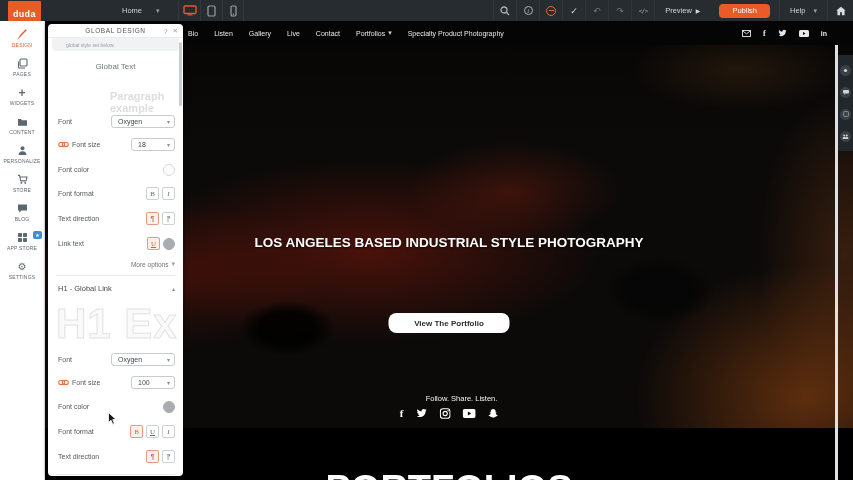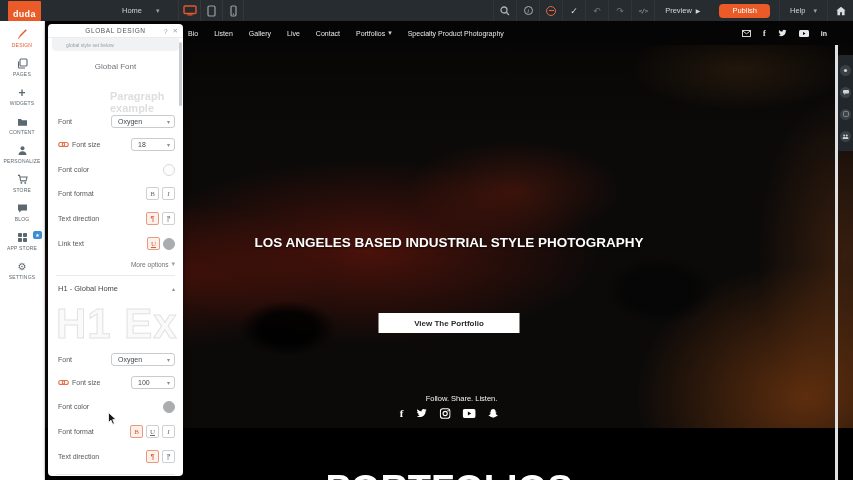--- a/index.html
+++ b/index.html
@@ -120,22 +120,22 @@
       radial-gradient(ellipse 160px 60px at 86% 6%, rgba(135,85,35,.3), transparent 70%),
       #0c0a09; }
   .hero-title { position:absolute; left:0; right:0; top:128px; text-align:center; color:#fff;
     font-size:30px; font-weight:bold; letter-spacing:.5px;
     text-shadow:0 1px 3px rgba(0,0,0,.6); }
   .hero-sub { position:absolute; left:0; right:0; top:190px; text-align:center; color:#fff;
     font-size:13.5px; font-weight:bold; text-shadow:0 1px 2px rgba(0,0,0,.6); }
   .hero-desc { position:absolute; left:50%; transform:translateX(-50%); top:217px; width:264px;
     color:#fff; font-size:8.5px; font-weight:bold; line-height:1.55;
     text-shadow:0 1px 2px rgba(0,0,0,.7); }
-  .cta-btn { position:absolute; left:50%; transform:translateX(-50%); top:268px; width:141px;
-    height:20px; background:#fff; border:none; border-radius:0; font-size:8px; font-weight:bold;
+  .cta-btn { position:absolute; left:50%; transform:translateX(-50%); top:268px; width:121px;
+    height:20px; background:#fff; border:none; border-radius:8px; font-size:8px; font-weight:bold;
     color:#2b2b2b; font-family:inherit; }
   .follow-txt { position:absolute; left:0; right:0; top:349px; text-align:center; color:#f2f2f2;
     font-size:7.5px;padding-left:25px; }
   .hero-social { position:absolute; left:50%; transform:translateX(-50%); top:362px;
     display:flex; gap:12px; align-items:center; }
   .black-sec { position:absolute; left:0; top:407px; right:0; height:73px; background:#000; }
   .portfolios-h { position:absolute; left:0; right:0; top:40px; text-align:center; color:#fff;
     font-size:38px; font-weight:bold; letter-spacing:0; }
   .preview-scrollbar { position:absolute; right:15px; top:24px; bottom:0; width:3px;
     background:#dfe1e3; z-index:20; }
@@ -317,21 +317,21 @@
       <span class="panel-title">GLOBAL DESIGN</span>
       <span class="panel-hbtns">
         <span>?</span>
         <span>✕</span>
       </span>
     </div>
     <div class="panel-body">
       <div class="note-box">global style set below.</div>
       <div class="panel-scroll"></div>
 
-      <div class="sec-heading" style="top:24px;">Global Font</div>
+      <div class="sec-heading" style="top:24px;">Global Text</div>
       <div class="ghost-para" style="top:52px;">Paragraph example</div>
 
       <div class="p-row" style="top:76px;">
         <span class="p-label">Font</span>
         <span class="sel w-font">
           <span>Oxygen</span>
           <span class="tb-chev">▾</span>
         </span>
       </div>
 
@@ -385,21 +385,21 @@
       </div>
 
       <div class="more-opts" style="top:222px;">
         <span>More options</span>
         <span class="tb-chev">▾</span>
       </div>
 
       <div class="p-divider" style="top:237px;"></div>
 
       <div class="h1-head" style="top:246px;">
-        <span>H1 - Global Home</span>
+        <span>H1 - Global Link</span>
         <span class="h1-collapse">▴</span>
       </div>
 
       <div class="ghost-h1" style="top:262px;">H1 Exa</div>
 
       <div class="p-row" style="top:314px;">
         <span class="p-label">Font</span>
         <span class="sel w-font">
           <span>Oxygen</span>
           <span class="tb-chev">▾</span>

